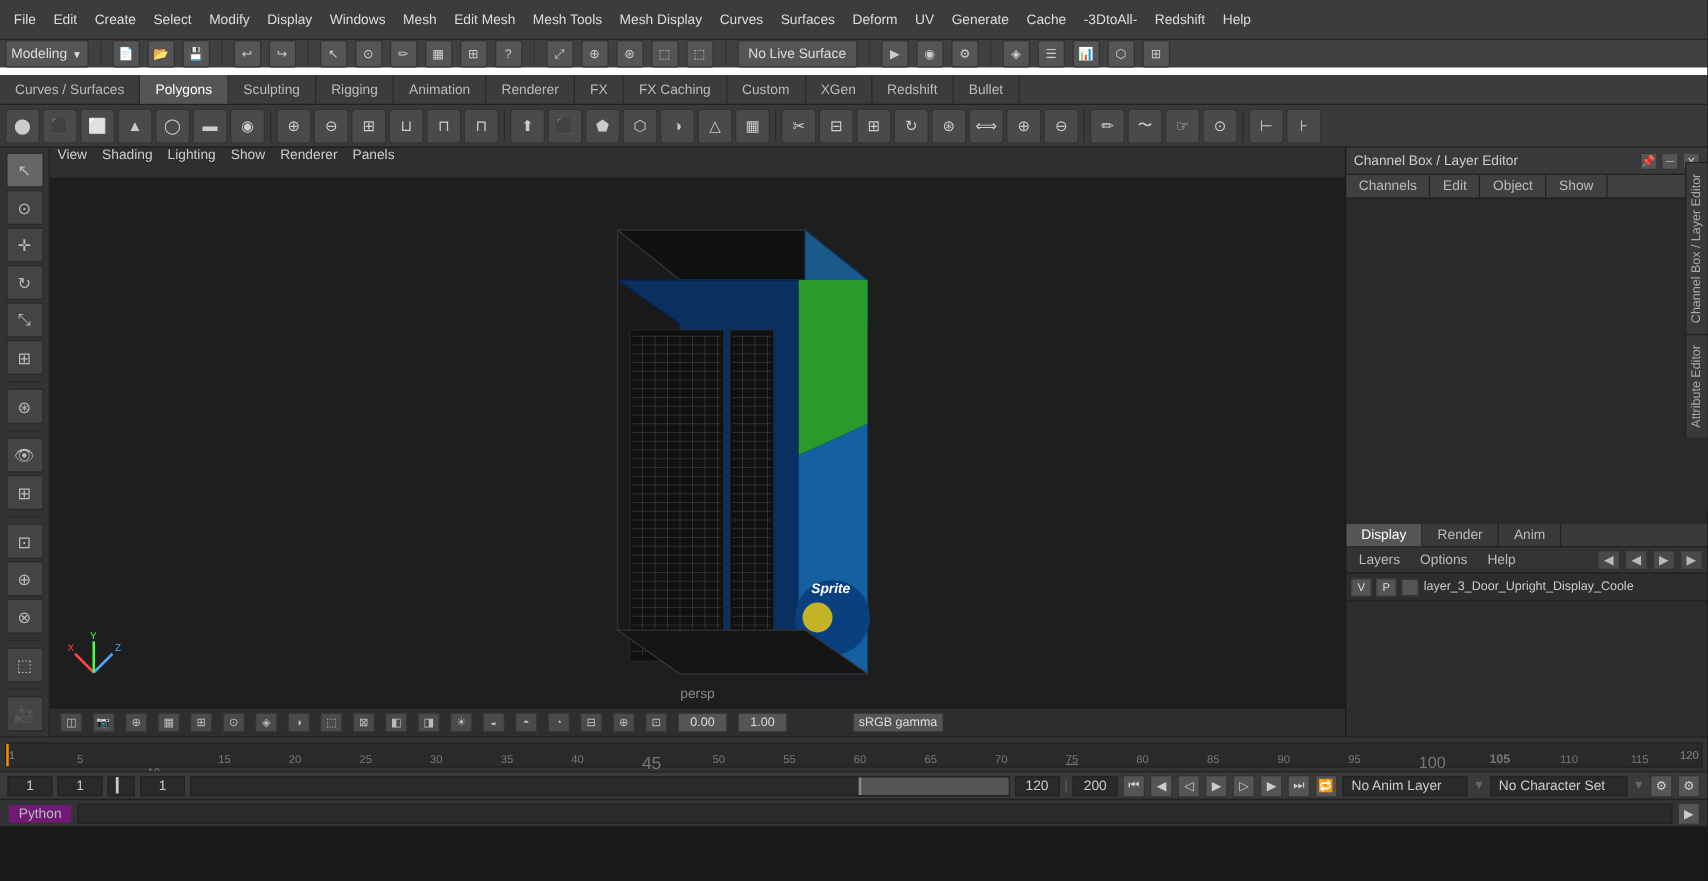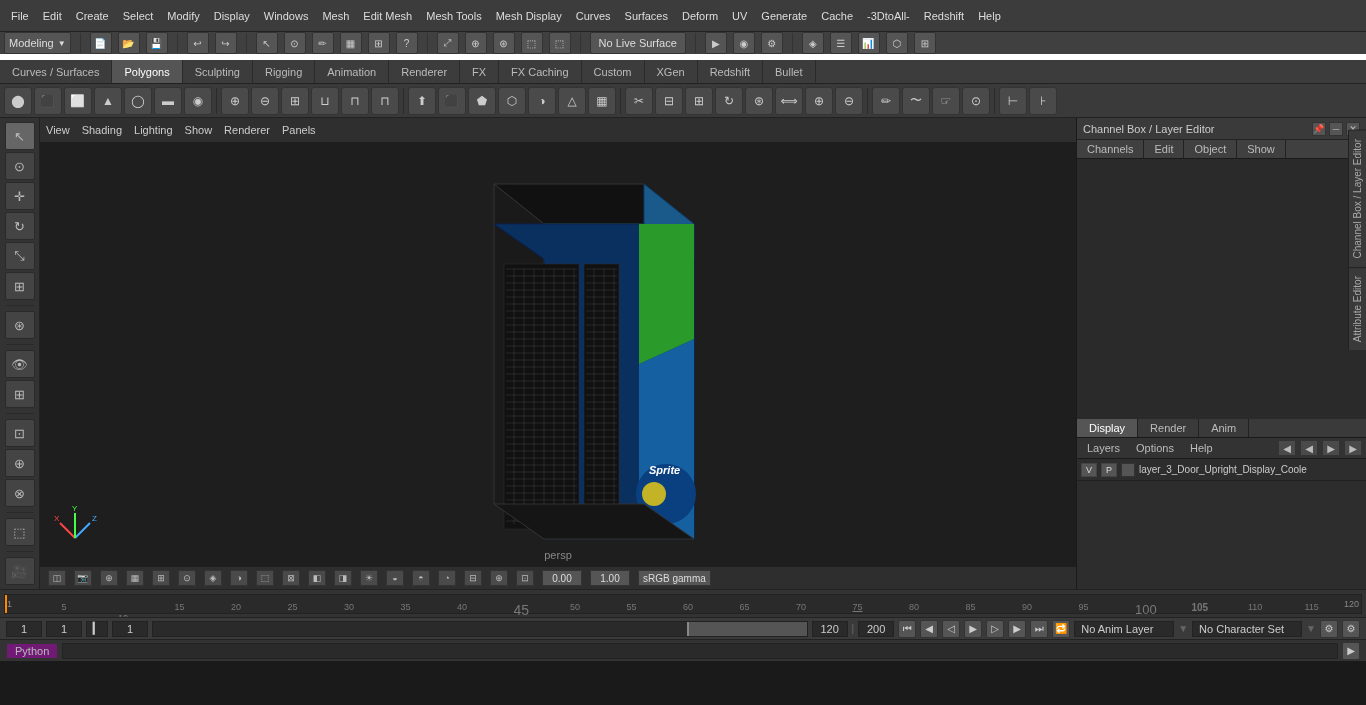--- a/index.html
+++ b/index.html
@@ -188,21 +188,21 @@
 
     
     #viewport-top {
       position: absolute;
       top: 0;
       left: 0;
       right: 0;
       height: 24px;
       background: rgba(50,50,50,0.85);
       display: flex;
-      align-items: center;
+      align-items: flex-start;
       padding: 0 6px;
       gap: 12px;
       z-index: 10;
     }
     .vp-menu {
       font-size: 11px;
       color: #ccc;
       cursor: pointer;
     }
 
@@ -250,20 +250,21 @@
       background: #555;
       border: 1px solid #333;
       border-radius: 1px;
       padding: 0 4px;
       height: 16px;
       color: #ddd;
       font-size: 10px;
       display: flex;
       align-items: center;
       cursor: pointer;
+      margin-left: 44px;
     }
 
     
     #viewport-3d {
       position: absolute;
       top: 30px;
       left: 0;
       right: 0;
       bottom: 30px;
       display: flex;

